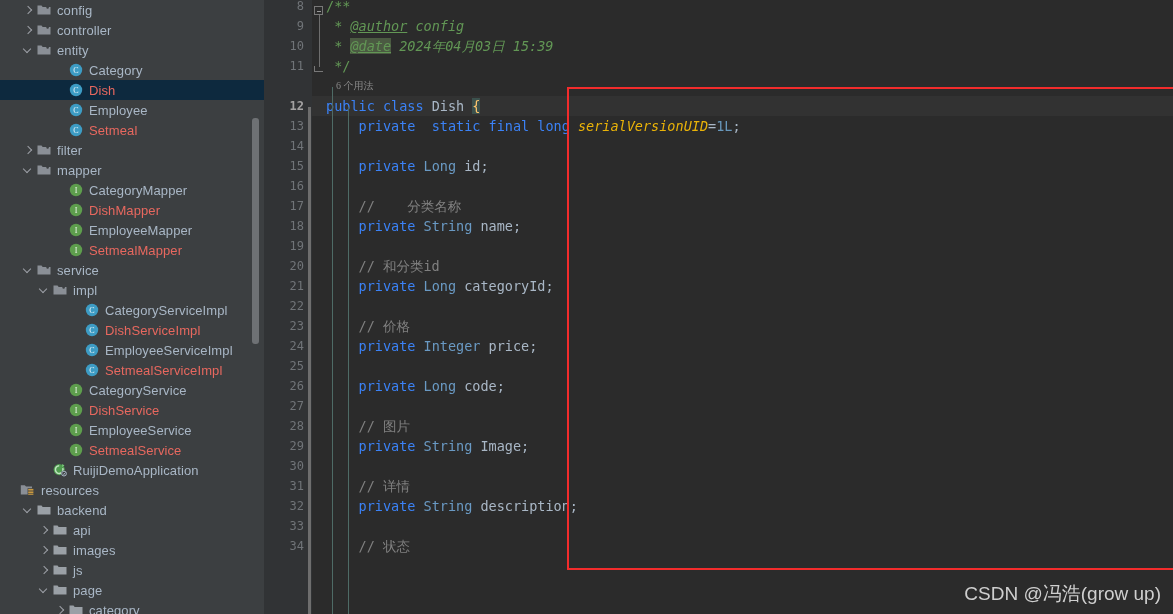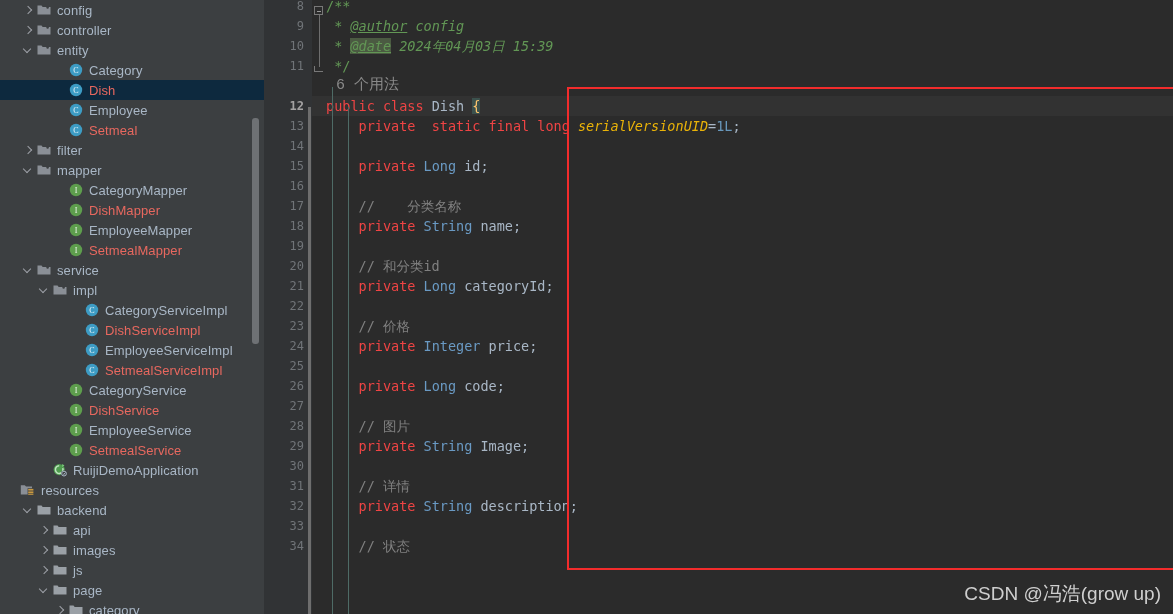--- a/index.html
+++ b/index.html
@@ -93,31 +93,31 @@
     height:20px; line-height:20px;
     font-family:"DejaVu Sans Mono", monospace;
     font-size:13.5px;
     color:#A9B7C6;
     white-space:pre;
   }
   .cur-line-bg{
     position:absolute; left:48px; width:861px;
     height:20px; background:#323232;
   }
-  .kw{ color:#ef4444; }
+  .kw{ color:#3b82f6; }
   .type{ color:#6A9AC4; }
   .plain{ color:#A9B7C6; }
   .num{ color:#6897BB; }
   .cmt{ color:#808080; }
   .doc{ color:#629755; }
   .doctag{ color:#629755; font-style:italic; text-decoration:underline; }
   .doctag-hl{ color:#629755; font-style:italic; text-decoration:underline; background:#4B5A42; }
   .docit{ color:#629755; font-style:italic; }
   .sv{ color:#eab308; font-style:italic; }
-  .hint{ color:#8A8A8A; font-size:15px; font-family:Liberation Mono, monospace; }
+  .hint{ color:#8A8A8A; font-size:10px; font-family:Liberation Serif, serif; }
   .brace-hl{ background:#3B514D; color:#FFC66D; }
 
   
   .foldcol{
     position:absolute; left:48px; top:0; width:14px; height:614px;
   }
   .fold-mark{
     position:absolute; left:2px;
     width:9px; height:9px;
     border:1px solid #787878;

